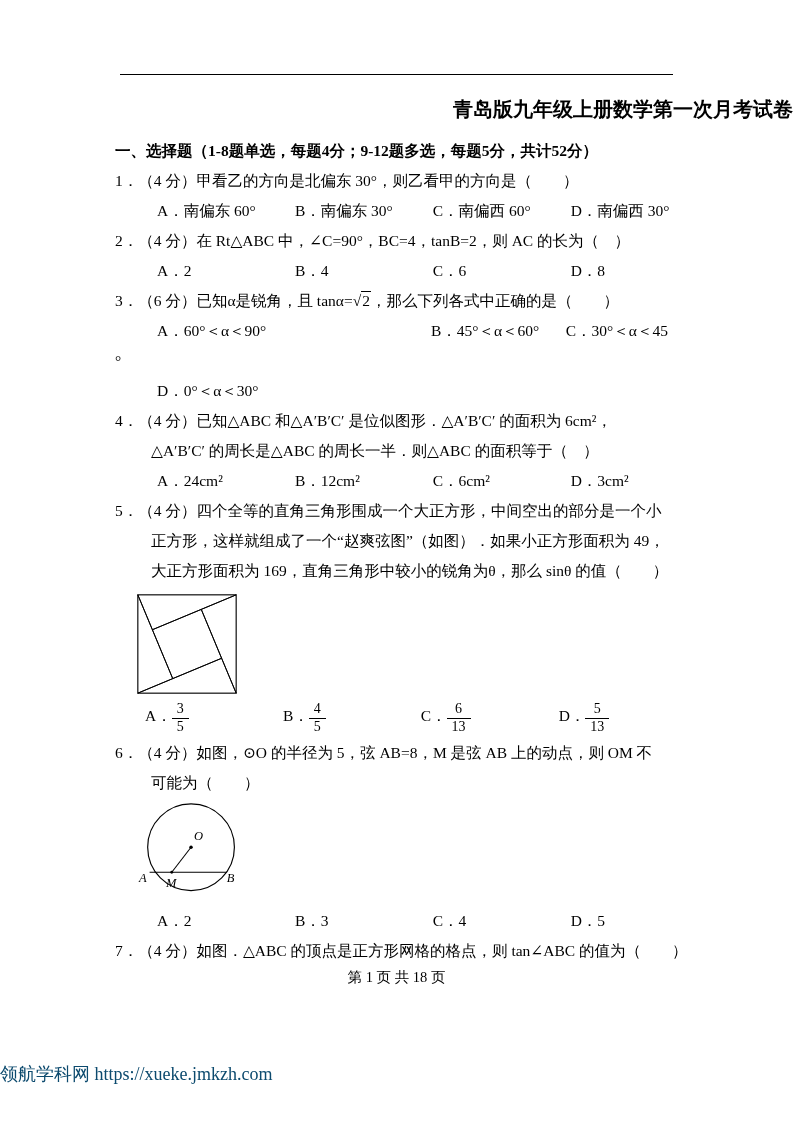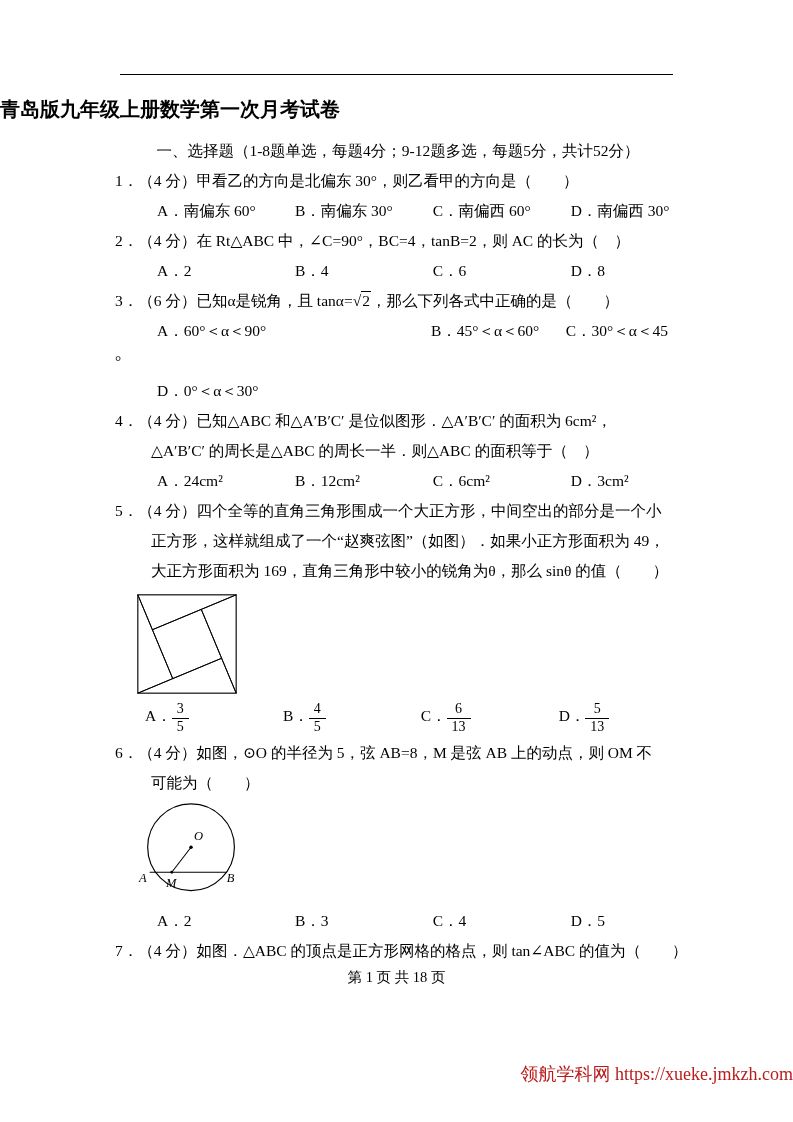--- a/index.html
+++ b/index.html
@@ -1,39 +1,39 @@
 <!DOCTYPE html>
 <html><head>
 <meta charset="utf-8">
 <style>
   html,body { margin:0; padding:0; background:#ffffff; }
   body { width:793px; height:1122px; font-family:"Liberation Serif","DejaVu Serif",serif; color:#000; }
   .page { position:relative; width:793px; height:1122px; background:#fff; overflow:hidden; }
   .topline { position:absolute; left:120px; top:74px; width:553px; border-top:1.6px solid #000; }
-  .title { position:absolute; left:0; top:96px; width:100%; text-align:left; font-size:20px; font-weight:bold; }
+  .title { position:absolute; left:0; top:96px; width:100%; text-align:right; font-size:20px; font-weight:bold; }
   .content { position:absolute; left:115px; top:136px; width:566px; font-size:15.5px; line-height:30px; }
-  .section-header { font-weight:normal;text-align:center; }
+  .section-header { font-weight:bold; }
   .stem { white-space:nowrap; }
   .cont { margin-left:36px; white-space:nowrap; }
   .opts { margin-left:42px; white-space:nowrap; }
   .opt { display:inline-block; }
   .w134 { width:134px; }
   .w270 { width:270px; }
   .w131 { width:131px; }
   .frac { display:inline-block; text-align:center; vertical-align:-10px; line-height:1.05; font-size:14px; }
   .frac .num { display:block; border-bottom:1px solid #000; padding:0 5px 1px 5px; }
   .frac .den { display:block; padding:1px 5px 0 5px; }
   .opts-frac { margin:5px 0 3px 30px; }
   .radicand { border-top:1px solid #000; padding:0 1px; }
   .fig5 { margin:6px 0 0 20px; line-height:0; }
   .fig6 { margin:2px 0 0 18px; line-height:0; }
   svg { display:block; }
   svg text { font-family:"Liberation Serif","DejaVu Serif",serif; font-style:italic; font-size:13px; fill:#000; }
   .footer { position:absolute; left:0; top:968px; width:100%; text-align:center; font-size:14.5px; }
-  .watermark { position:absolute; left:0; top:1062px; width:100%; text-align:right; font-size:18px; color:#b91c1c; }
+  .watermark { position:absolute; left:0; top:1062px; width:100%; text-align:left; font-size:18px; color:#0c4a6e; }
 </style>
 </head>
 <body>
 
 <div class="page">
 
   <div class="topline"></div>
 
   <div class="title">青岛版九年级上册数学第一次月考试卷</div>
 

